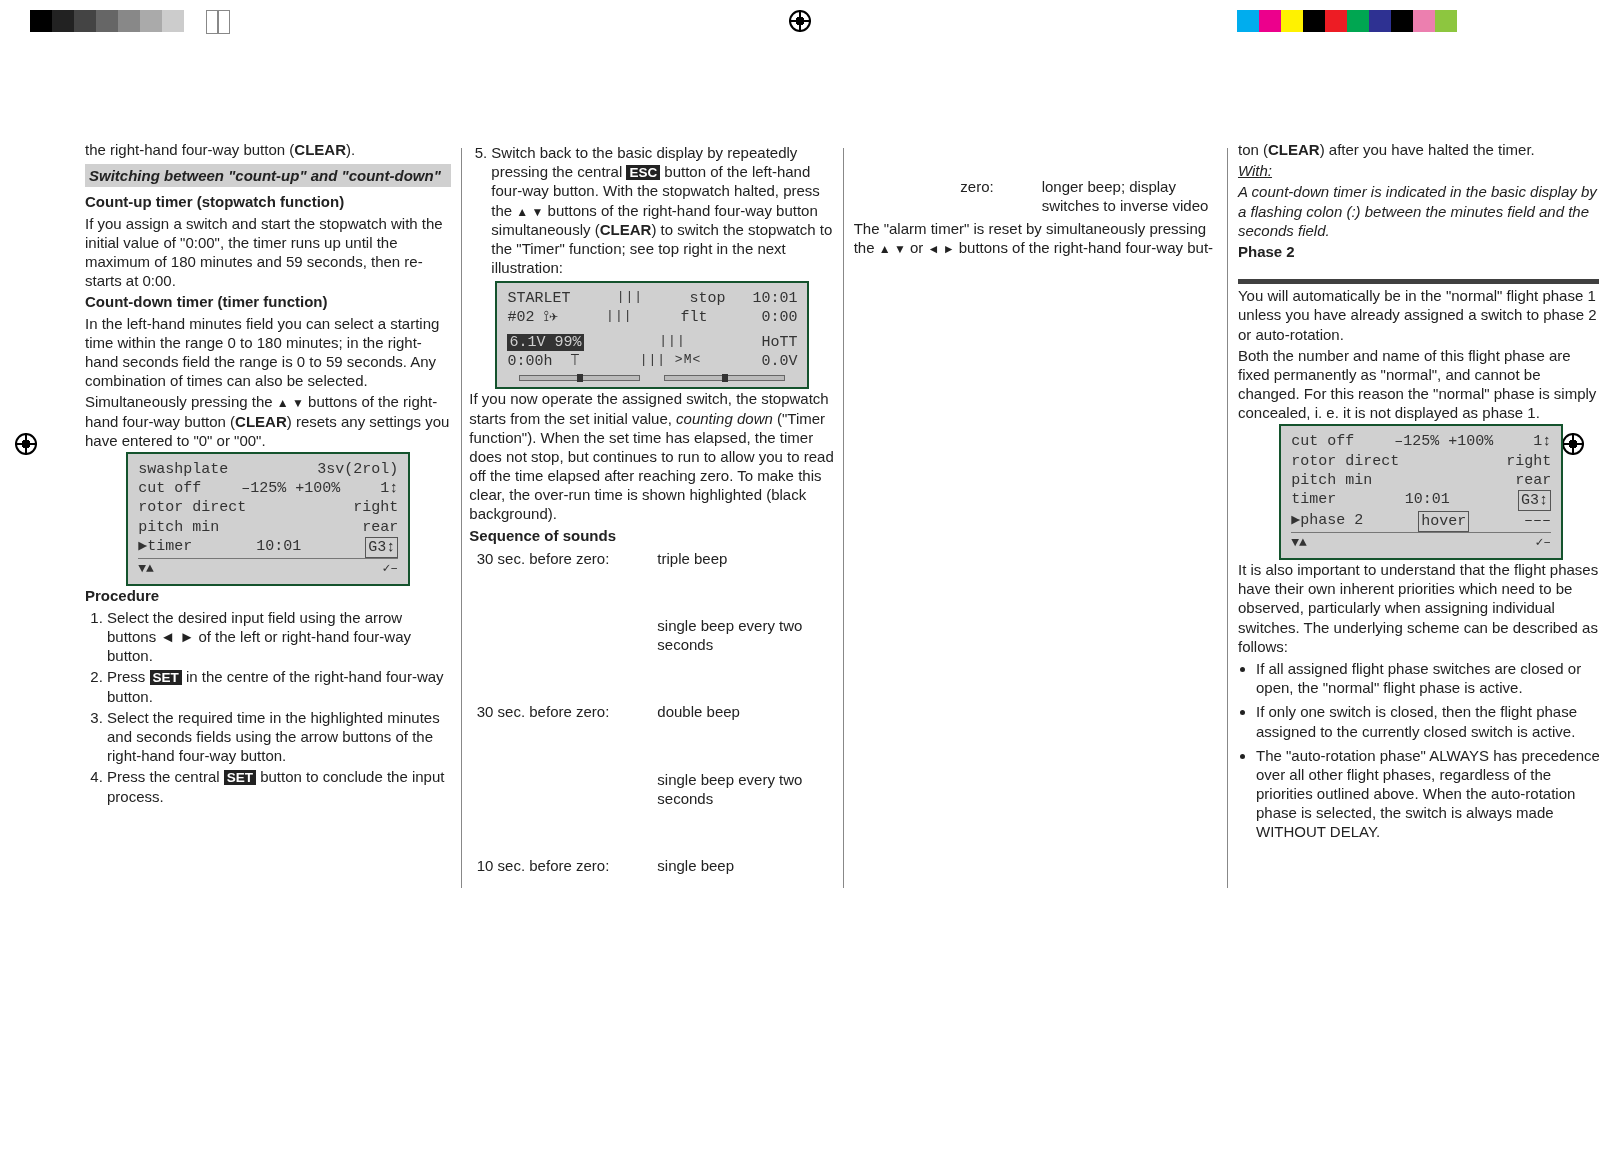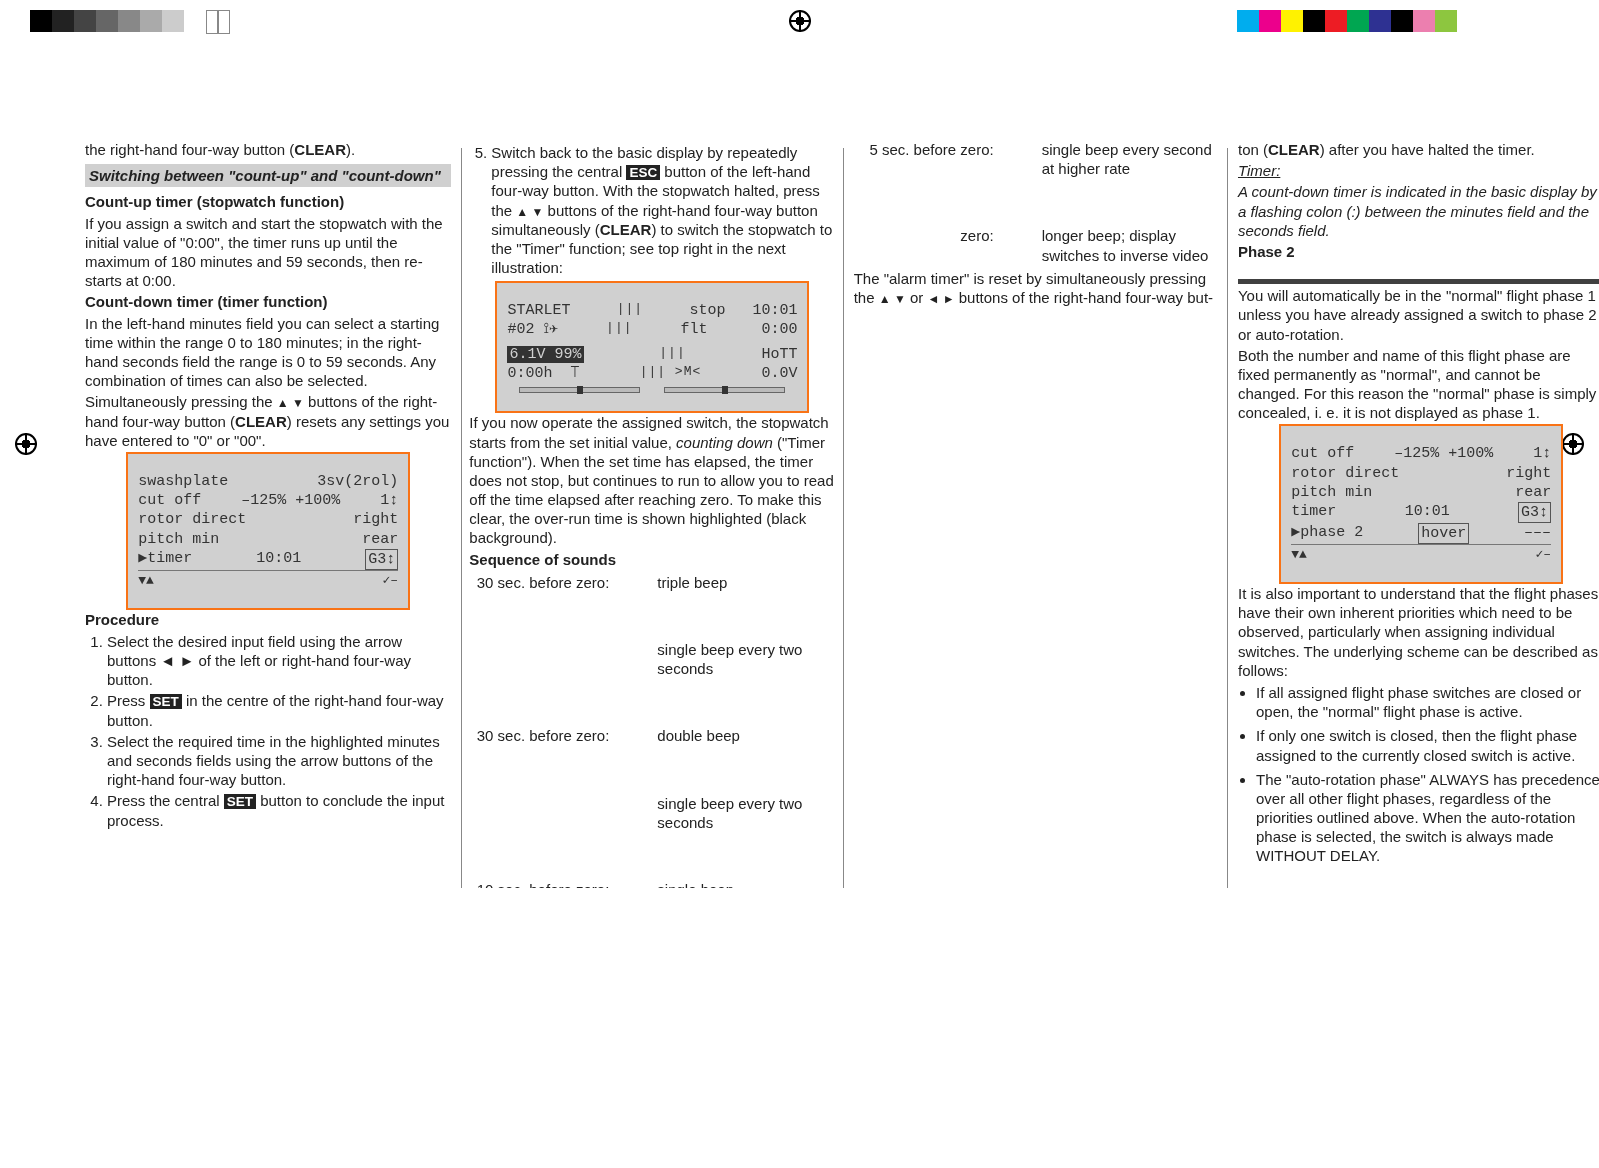--- a/index.html
+++ b/index.html
@@ -95,26 +95,26 @@
   ul.bullets li { margin-bottom: 5px; }
   .sound-table {
     display: grid;
     grid-template-columns: 140px 1fr;
     column-gap: 6px;
     margin: 4px 0 4px 0;
     gap: 48px;
   }
   .sound-table .lbl { text-align: right; }
   .lcd {
-    border: 2px solid #f97316;
+    border: 2px solid #14532d;
     background: #d0d0d0;
     font-family: "Courier New", monospace;
     font-size: 15px;
     margin: 0 auto;
-    padding: 18px 10px;
+    padding: 6px 10px;
     width: 260px;
     break-inside: avoid;
     color: #333;
   }
   .lcd .row { display: flex; justify-content: space-between; white-space: pre; }
   .lcd .inv { background: #333; color: #d0d0d0; padding: 0 2px; }
   .lcd .box { border: 1px solid #555; padding: 0 2px; }
   .lcd .icons { font-size: 13px; letter-spacing: 1px; }
   .lcd.display {
     width: 290px;
@@ -309,21 +309,21 @@
         <div>longer beep; display switches to inverse video</div>
     </div>
     <p>
       <span>The "alarm timer" is reset by simultaneously pressing the </span><span class="tri">▲ ▼</span><span> or </span><span class="tri">◄ ►</span><span> buttons of the right-hand four-way but-</span>
     </p>
 
     <div style="break-after: column;"></div>
 
     <p><span>ton (</span><span class="bold">CLEAR</span><span>) after you have halted the timer.</span></p>
 
-    <p><span class="note-lbl note-label">Timer:</span></p>
+    <p><span class="note-lbl note-label">With:</span></p>
     <p class="italic">A count-down timer is indicated in the basic display by a flashing colon (:) between the minutes field and the seconds field.</p>
 
     <p class="subhead divider-after">Phase 2</p>
     <p>You will automatically be in the "normal" flight phase 1 unless you have already assigned a switch to phase 2 or auto-rotation.</p>
     <p>Both the number and name of this flight phase are fixed permanently as "normal", and cannot be changed. For this reason the "normal" phase is simply concealed, i. e. it is not displayed as phase 1.</p>
 
     <div class="lcd">
       <div class="row"><span>cut off</span><span>–125% +100%</span><span>1↕</span></div>
       <div class="row"><span>rotor direct</span><span>right</span></div>
       <div class="row"><span>pitch min</span><span>rear</span></div>

